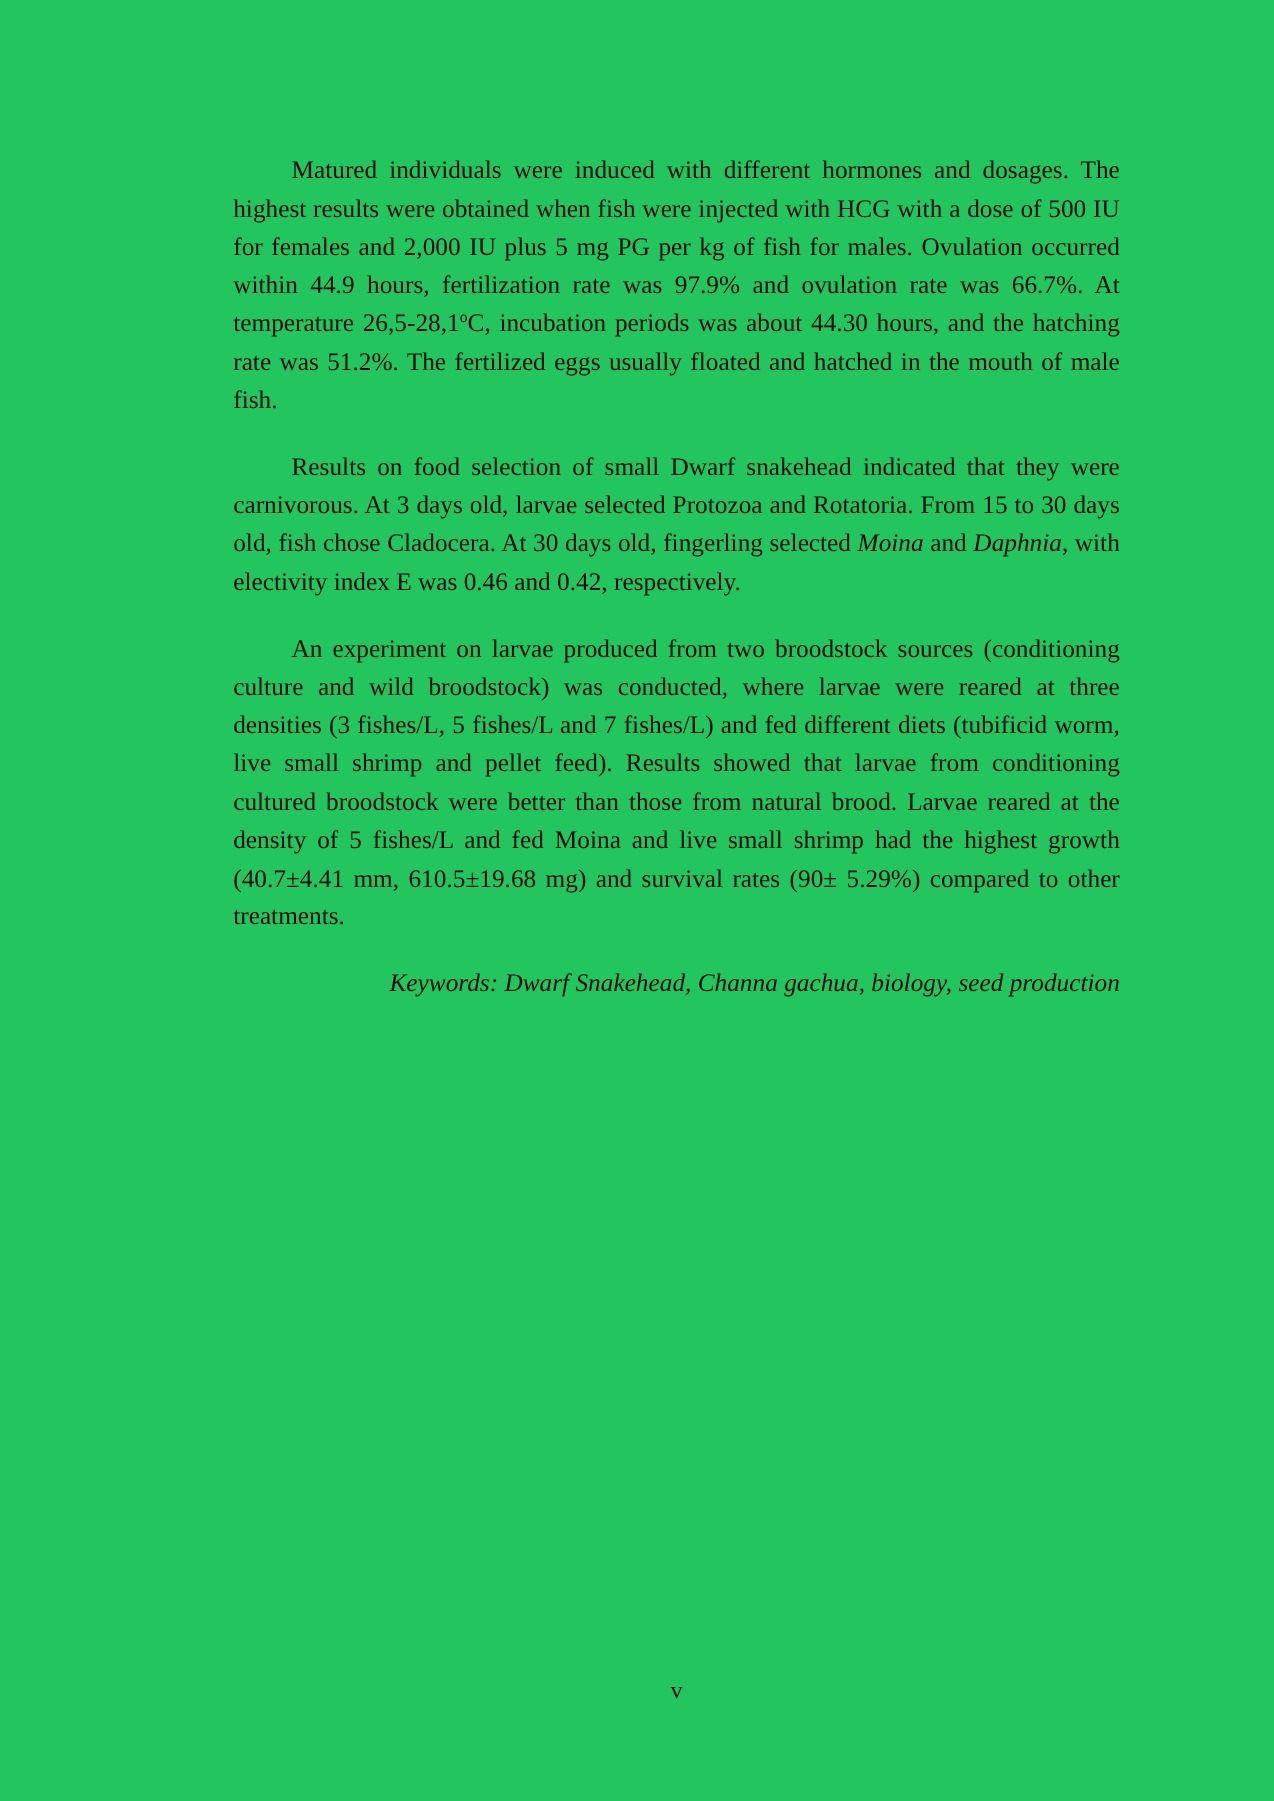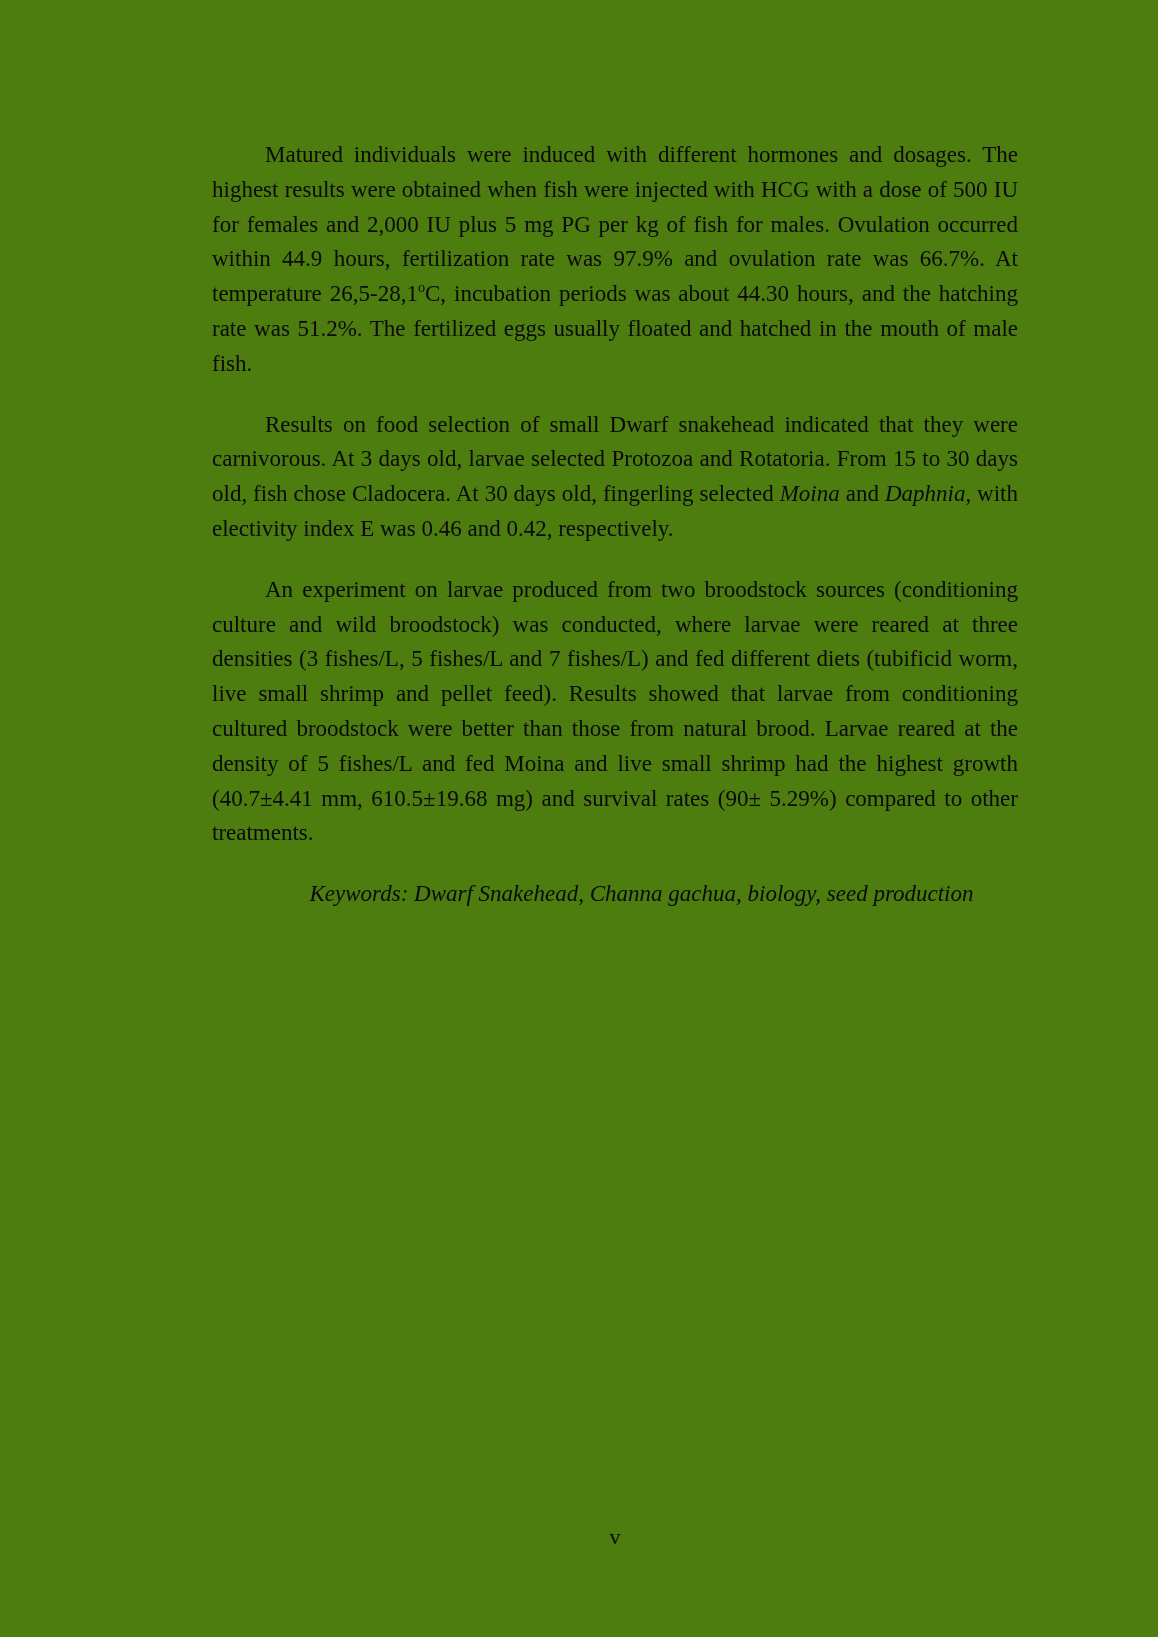--- a/index.html
+++ b/index.html
@@ -5,42 +5,42 @@
 <style>
   html, body {
     margin: 0;
     padding: 0;
     background: #ffffff;
   }
   .page {
     position: relative;
     width: 1158px;
     height: 1637px;
-    background: #4d7c0f;
+    background: #22c55e;
     color: #000000;
     font-family: "Liberation Serif", serif;
     overflow: hidden;
   }
   .abstract {
     position: absolute;
     left: 212px;
     top: 138px;
     width: 806px;
   }
   .para {
     margin: 0 0 26px 0;
     font-size: 23px;
     line-height: 34.8px;
     text-align: justify;
     text-indent: 53px;
     color: #0a0a0a;
   }
   .para.italic {
     font-style: italic;
-    text-align: center;
+    text-align: right;
   }
   .para sup {
     font-size: 62%;
     line-height: 0;
     vertical-align: super;
   }
   .page-number {
     position: absolute;
     left: 212px;
     top: 1522px;

